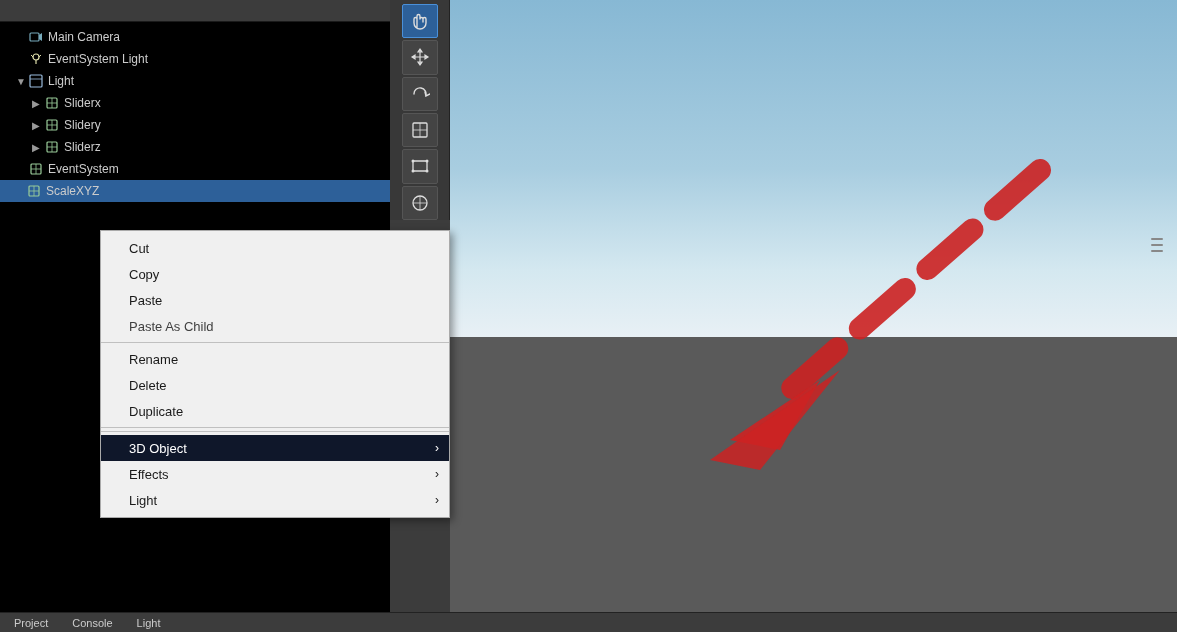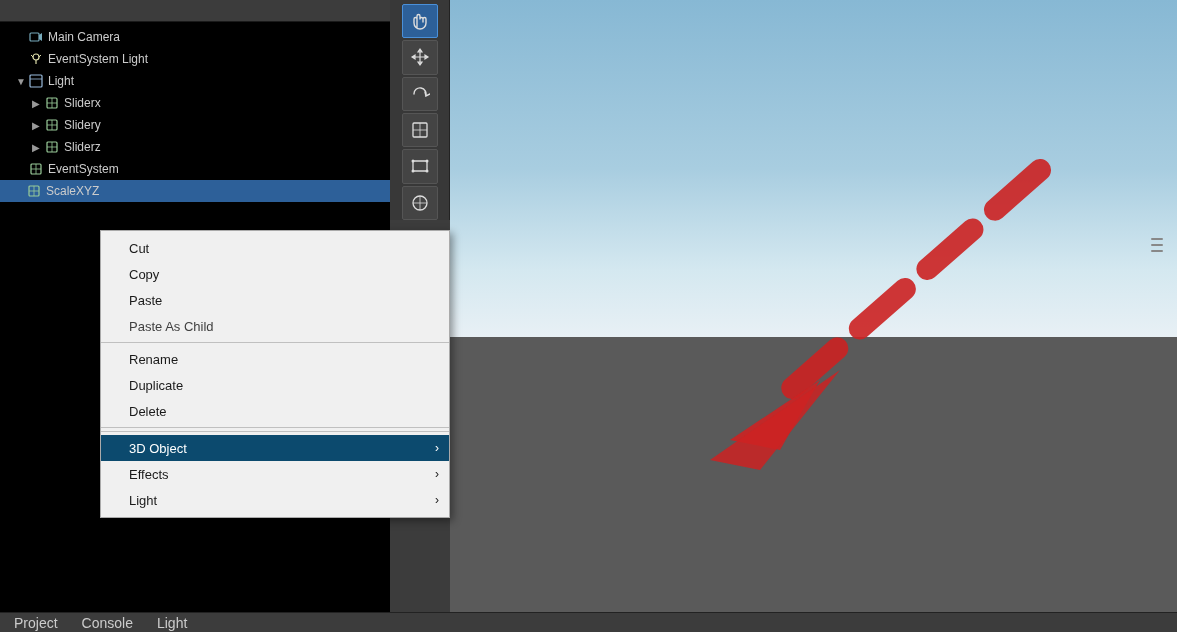--- a/index.html
+++ b/index.html
@@ -29,21 +29,21 @@
     
     .context-menu {
       position: absolute; top: 230px; left: 100px; width: 350px;
       background: #f0f0f0; border: 1px solid #aaa; box-shadow: 3px 3px 8px rgba(0,0,0,0.4);
       z-index: 100; padding: 4px 0;
     }
     .context-menu-item {
       height: 26px; display: flex; align-items: center; padding: 0 28px;
       font-size: 13px; color: #1a1a1a; cursor: pointer; position: relative;
     }
-    .context-menu-item.highlighted { background: #0c4a6e; color: white; }
+    .context-menu-item.highlighted { background: #0f172a; color: white; }
     .context-menu-item.disabled { color: #404040; cursor: default; }
     .context-menu-separator { height: 1px; background: #c0c0c0; margin: 3px 0; }
     .context-menu-item .submenu-arrow { position: absolute; right: 10px; font-size: 12px; }
 
     
     .toolbar {
       position: absolute; top: 0; left: 390px; width: 60px; height: 220px;
       background: #383838; display: flex; flex-direction: column; align-items: center;
       padding-top: 4px; gap: 2px; border-right: 1px solid #222;
     }
@@ -68,21 +68,21 @@
       background: #5a5a5a;
     }
 
     
     .bottom-bar {
       position: absolute; bottom: 0; left: 0; right: 0; height: 20px;
       background: #3c3c3c; border-top: 1px solid #222; display: flex; align-items: center;
       padding: 0 8px; gap: 12px;
     }
     .bottom-tab {
-      color: #ccc; font-size: 14px; padding: 0 6px; height: 20px;
+      color: #ccc; font-size: 11px; padding: 0 6px; height: 20px;
       display: flex; align-items: center; cursor: pointer;
     }
   </style>
 </head>
 <body>
 
 <div class="hierarchy-panel">
   <div class="hierarchy-header">
     <span class="hierarchy-title"></span>
   </div>
@@ -254,24 +254,24 @@
       <span>Paste</span>
     </div>
     <div class="context-menu-item disabled">
       <span>Paste As Child</span>
     </div>
     <div class="context-menu-separator"></div>
     <div class="context-menu-item">
       <span>Rename</span>
     </div>
     <div class="context-menu-item">
+      <span>Delete</span>
+    </div>
+    <div class="context-menu-item">
       <span>Duplicate</span>
-    </div>
-    <div class="context-menu-item">
-      <span>Delete</span>
     </div>
     <div class="context-menu-separator"></div>
     <div class="context-menu-separator"></div>
     <div class="context-menu-item highlighted">
       <span>3D Object</span>
       <span class="submenu-arrow">›</span>
     </div>
     <div class="context-menu-item">
       <span>Effects</span>
       <span class="submenu-arrow">›</span>

